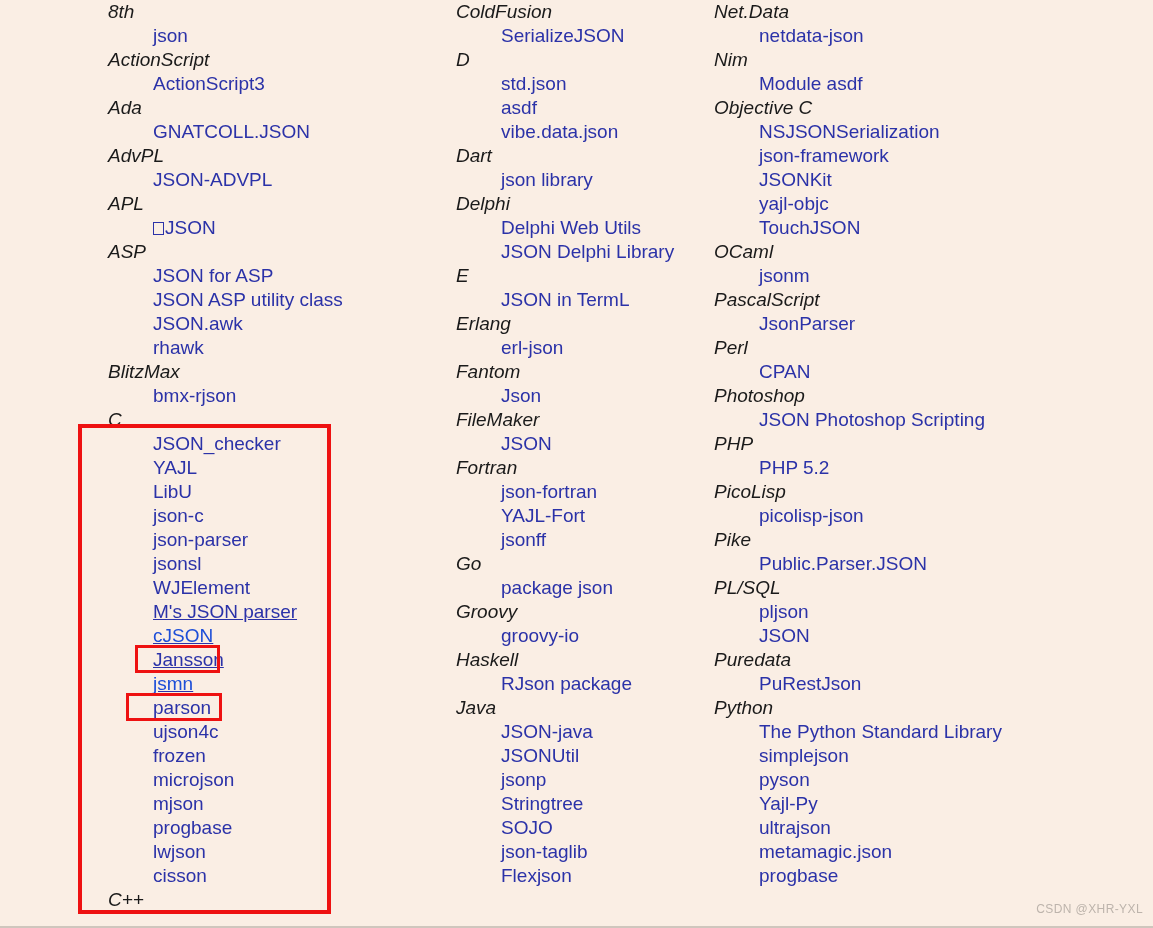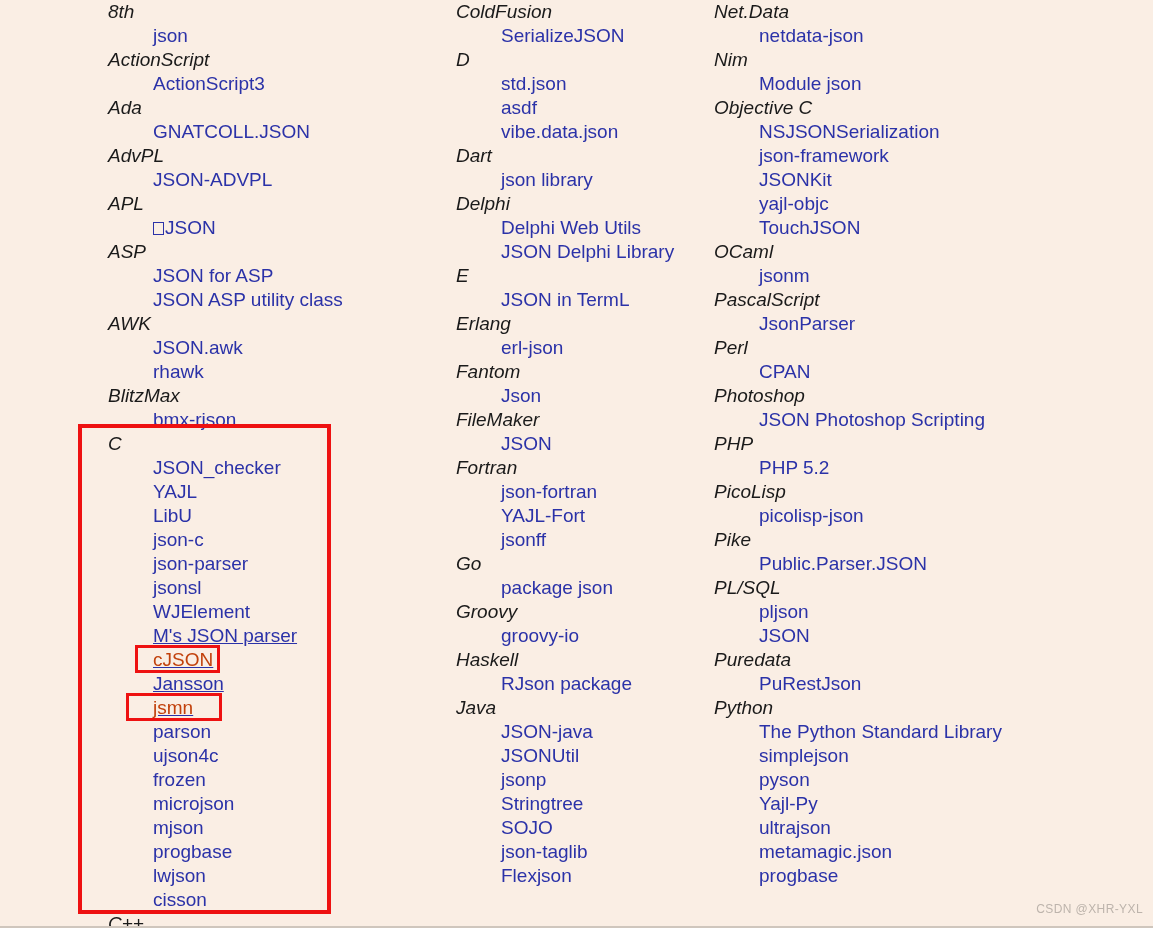--- a/index.html
+++ b/index.html
@@ -52,21 +52,21 @@
   .lib {
     font-size: 19px;
     line-height: 24px;
     color: #2b32a8;
     white-space: nowrap;
     height: 24px;
     padding-left: 45px;
   }
 
   .lib.visited {
-    color: #c2410c;
+    color: #1d4ed8;
     text-decoration: underline;
   }
 
   .lib.underlined span.txt {
     text-decoration: underline;
     text-decoration-color: #2b32a8;
   }
 
   .lib .txt {
     display: inline;
@@ -147,21 +147,20 @@
         <div class="lib"><span class="txt">ActionScript3</span></div>
         <div class="lang"><span class="txt">Ada</span></div>
         <div class="lib"><span class="txt">GNATCOLL.JSON</span></div>
         <div class="lang"><span class="txt">AdvPL</span></div>
         <div class="lib"><span class="txt">JSON-ADVPL</span></div>
         <div class="lang"><span class="txt">APL</span></div>
         <div class="lib"><span class="missing-glyph"></span><span class="txt">JSON</span></div>
         <div class="lang"><span class="txt">ASP</span></div>
         <div class="lib"><span class="txt">JSON for ASP</span></div>
         <div class="lib"><span class="txt">JSON ASP utility class</span></div>
-        <div class="lang"><span class="txt">AWK</span></div>
         <div class="lib"><span class="txt">JSON.awk</span></div>
         <div class="lib"><span class="txt">rhawk</span></div>
         <div class="lang"><span class="txt">BlitzMax</span></div>
         <div class="lib"><span class="txt">bmx-rjson</span></div>
         <div class="lang"><span class="txt">C</span></div>
         <div class="lib"><span class="txt">JSON_checker</span></div>
         <div class="lib"><span class="txt">YAJL</span></div>
         <div class="lib"><span class="txt">LibU</span></div>
         <div class="lib"><span class="txt">json-c</span></div>
         <div class="lib"><span class="txt">json-parser</span></div>
@@ -217,21 +216,21 @@
         <div class="lib"><span class="txt">jsonp</span></div>
         <div class="lib"><span class="txt">Stringtree</span></div>
         <div class="lib"><span class="txt">SOJO</span></div>
         <div class="lib"><span class="txt">json-taglib</span></div>
         <div class="lib"><span class="txt">Flexjson</span></div>
       </div>
     <div class="column col-2">
         <div class="lang"><span class="txt">Net.Data</span></div>
         <div class="lib"><span class="txt">netdata-json</span></div>
         <div class="lang"><span class="txt">Nim</span></div>
-        <div class="lib"><span class="txt">Module json</span></div>
+        <div class="lib"><span class="txt">Module asdf</span></div>
         <div class="lang"><span class="txt">Objective C</span></div>
         <div class="lib"><span class="txt">NSJSONSerialization</span></div>
         <div class="lib"><span class="txt">json-framework</span></div>
         <div class="lib"><span class="txt">JSONKit</span></div>
         <div class="lib"><span class="txt">yajl-objc</span></div>
         <div class="lib"><span class="txt">TouchJSON</span></div>
         <div class="lang"><span class="txt">OCaml</span></div>
         <div class="lib"><span class="txt">jsonm</span></div>
         <div class="lang"><span class="txt">PascalScript</span></div>
         <div class="lib"><span class="txt">JsonParser</span></div>

